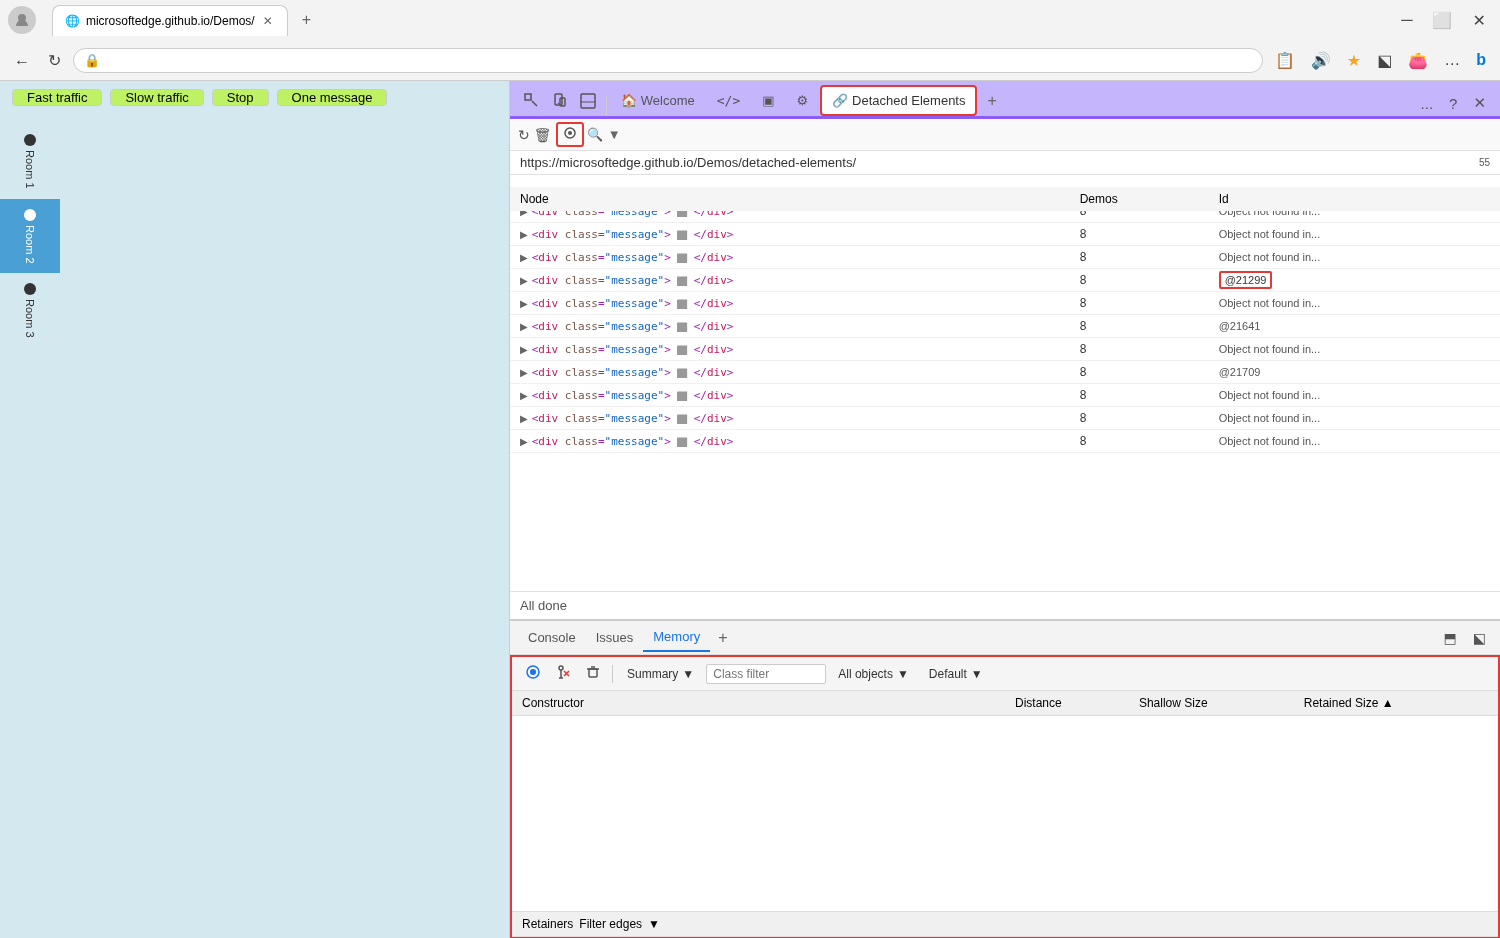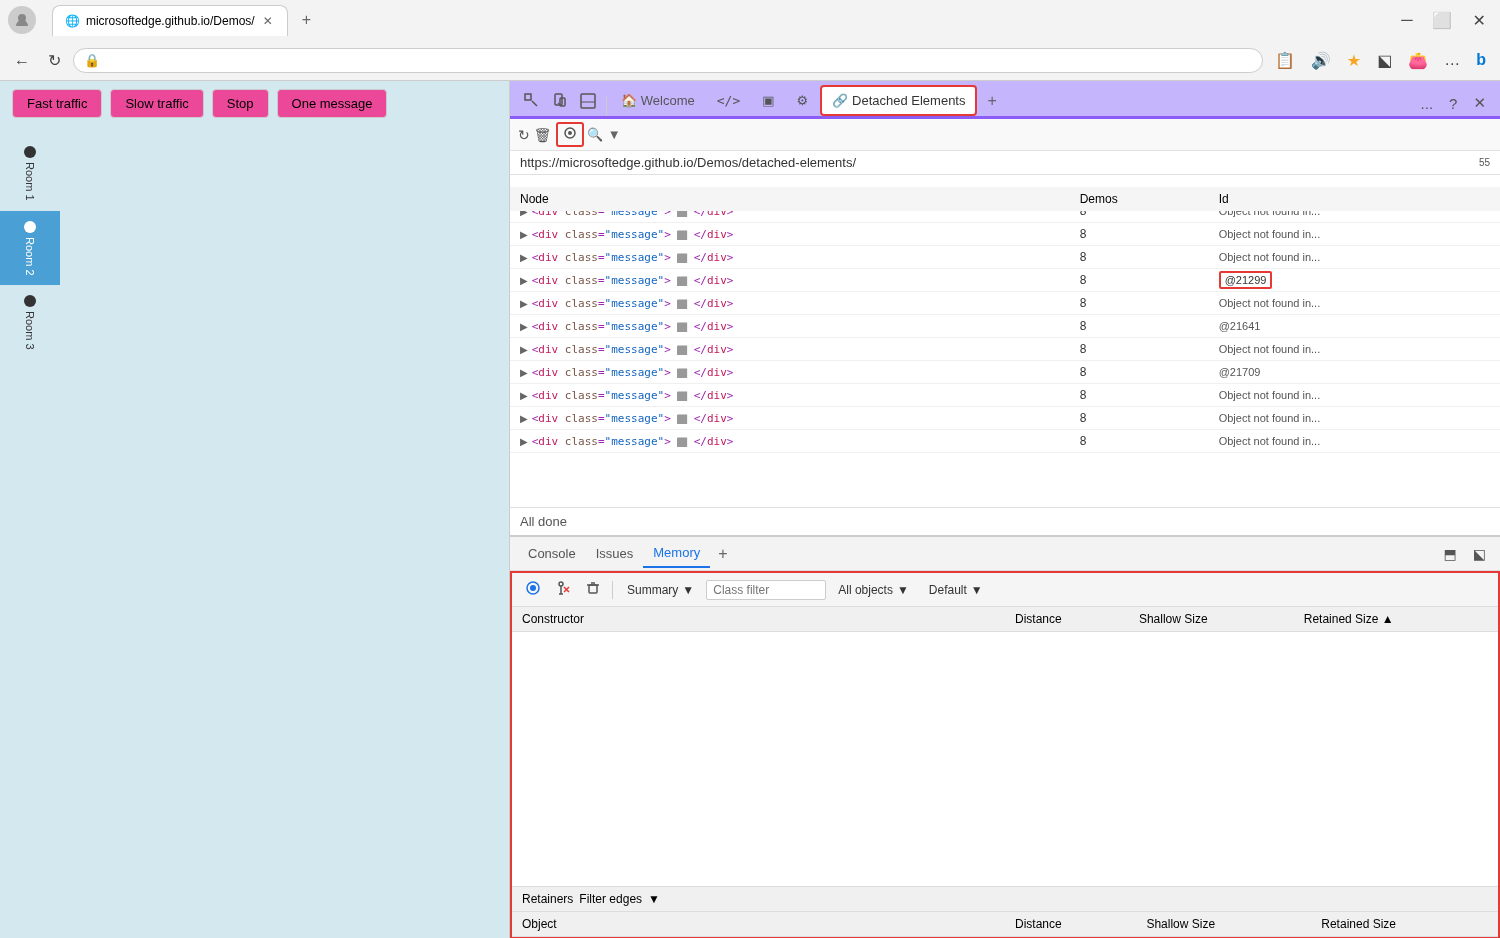--- a/index.html
+++ b/index.html
@@ -21,21 +21,21 @@
     .address-bar input { flex: 1; border: none; outline: none; font-size: 13px; color: #333; background: transparent; }
     .toolbar-icons { display: flex; align-items: center; gap: 4px; }
     .toolbar-icon { background: none; border: none; padding: 4px 6px; cursor: pointer; border-radius: 4px; color: #444; font-size: 16px; }
 
     
     .main-area { display: flex; height: calc(938px - 40px - 40px); }
 
     
     .webpage-panel { width: 510px; background: #d4e8f0; position: relative; border-right: 1px solid #ccc; flex-shrink: 0; }
     .webpage-toolbar { display: flex; align-items: center; padding: 8px 12px; gap: 8px; }
-    .wp-btn { padding: 6px 14px; background: #ec4899; border: 1px solid #ccc; border-radius: 4px; cursor: pointer; font-size: 13px; white-space: nowrap; }
+    .wp-btn { padding: 0 14px; background: #bef264; border: 1px solid #ccc; border-radius: 4px; cursor: pointer; font-size: 13px; white-space: nowrap; }
 
     .room-container { display: flex; height: calc(100% - 50px); }
     .room-sidebar { width: 60px; display: flex; flex-direction: column; align-items: center; padding-top: 10px; gap: 0; }
     .room-item { display: flex; flex-direction: column; align-items: center; padding: 10px 5px; cursor: pointer; width: 60px; }
     .room-item.active { background: #4a9fd4; }
     .room-dot { width: 12px; height: 12px; border-radius: 50%; background: #333; margin-bottom: 4px; }
     .room-item.active .room-dot { background: #fff; }
     .room-label { font-size: 11px; color: #333; writing-mode: vertical-rl; text-orientation: mixed; }
     .room-item.active .room-label { color: #fff; }
     .room-messages { flex: 1; padding: 10px; }
@@ -313,21 +313,21 @@
                 <td><span class="expand">▶</span><span class="node-link" style="color:#9c27b0;font-family:monospace;font-size:11px;">&lt;<span style="color:#c2185b;">div</span> <span style="color:#795548;">class</span>=<span style="color:#1565c0;">"message"</span>&gt; <span style="background:#999;color:#999;font-size:8px;">██</span> &lt;/<span style="color:#c2185b;">div</span>&gt;</span></td>
                 <td>8</td>
                 <td class="id-cell">Object not found in...</td>
               </tr>
             </tbody>
         </table>
       </div>
 
       <div class="dt-all-done">All done</div>
 
-      <div class="bottom-panel" style="height:404px;">
+      <div class="bottom-panel" style="height:320px;">
         <div class="bp-tabs">
           <div class="bp-tab">Console</div>
           <div class="bp-tab">Issues</div>
           <div class="bp-tab active">Memory</div>
           <div class="bp-tab-plus">+</div>
           <div class="bp-toolbar-right">
             <button class="bp-toolbar-icon">⬒</button>
             <button class="bp-toolbar-icon">⬕</button>
           </div>
         </div>
@@ -390,31 +390,20 @@
                   <tbody></tbody>
                 </table>
               </div>
 
               <div class="retainers-panel">
                 <div class="retainers-header">
                   <span>Retainers</span>
                   <span>Filter edges</span>
                   <span>▼</span>
                 </div>
-                <table class="retainers-table">
-                  <thead>
-                    <tr>
-                      <th style="width:50%;">Object</th>
-                      <th>Distance</th>
-                      <th>Shallow Size</th>
-                      <th>Retained Size</th>
-                    </tr>
-                  </thead>
-                  <tbody></tbody>
-                </table>
               </div>
             </div>
           </div>
         </div>
       </div>
     </div>
   </div>
 </div>
 
 </body></html>

